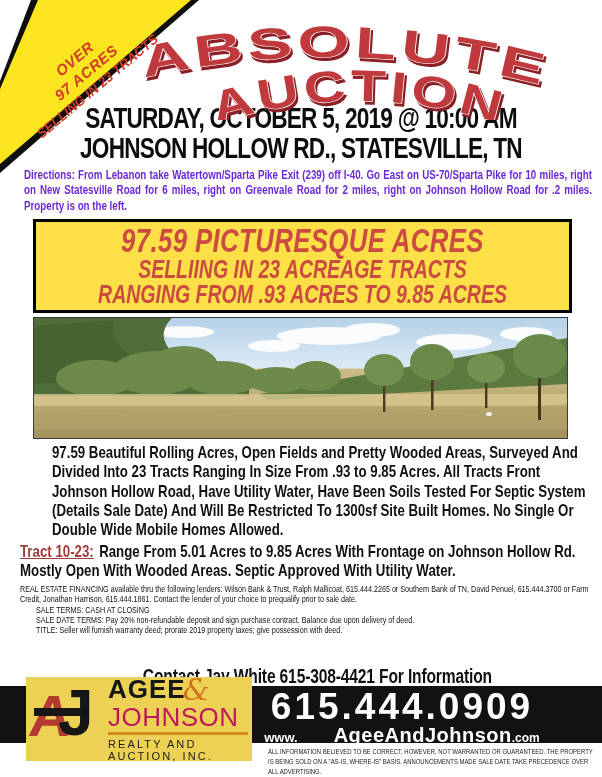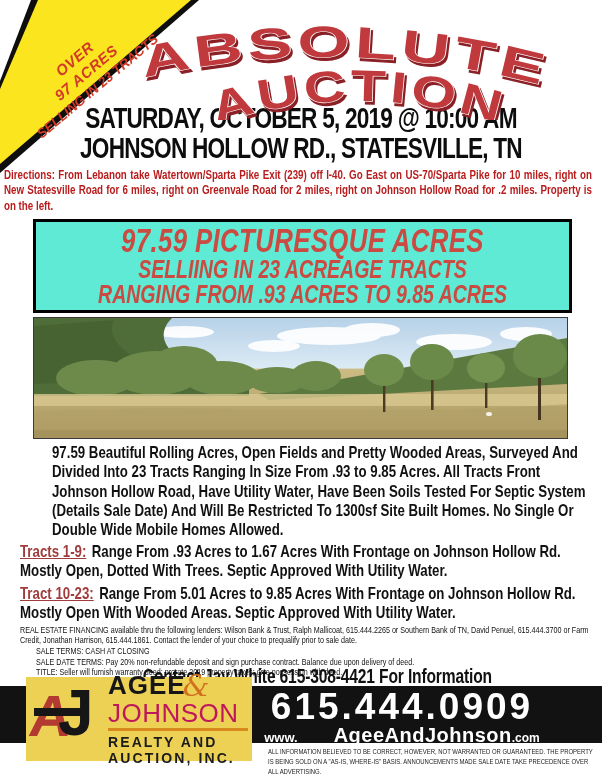--- a/index.html
+++ b/index.html
@@ -28,26 +28,26 @@
   
   .title-svg { position:absolute; left:136px; top:4px; z-index:2; }
   .title-svg text { font-family:"Liberation Sans", sans-serif; font-weight:bold;
     fill:#c0393d; stroke:#ffffff; stroke-width:1.2px; paint-order:stroke;
     filter:drop-shadow(2px 3px 0 #8a2026); letter-spacing:3px; }
 
   
   .date-block { padding-top:104px; text-align:center; font-weight:bold; color:#0d0d0d; }
   .date-block .cond { font-size:29px; line-height:1.03; letter-spacing:-1px; }
 
-  .directions { margin-top:4px; padding:0 10px 0 4px; font-weight:bold; color:#b91c1c; }
+  .directions { margin-top:4px; padding:0 10px 0 24px; font-weight:bold; color:#6d28d9; }
   .directions .cond { font-size:12.5px; line-height:1.24; text-align:justify; }
 
   
   .headline-box { margin:5px 0 0 33px; width:533px; border:3px solid #000;
-    background:#5eead4; text-align:center; padding:2px 0 3px; box-sizing:content-box; }
+    background:#fde047; text-align:center; padding:2px 0 3px; box-sizing:content-box; }
   .headline-box .cond { font-weight:bold; font-style:italic; color:#cb4a41; }
   .headline-box .h1 { font-size:33px; line-height:1.0; letter-spacing:0.5px; }
   .headline-box .h2 { font-size:25px; line-height:1.0; }
   .headline-box .h3 { font-size:25px; line-height:1.0; }
 
   
   .photo { position:relative; margin:4px 0 0 33px; width:533px; height:120px;
     border:1px solid #3a3a3a; overflow:hidden;
     background:linear-gradient(#b6d1e8 0%, #dcebf5 42%, #cdbc85 42.2%, #a8945e 100%); }
   .photo svg { position:absolute; left:0; top:0; }
@@ -90,21 +90,21 @@
     color:#161616; line-height:1; }
   .mono-bar { position:absolute; left:4px; top:27px; width:52px; height:8px; background:#161616; }
   .logo-right { padding-left:2px; }
   .logo-row1 { display:flex; align-items:flex-end; }
   .agee { font-size:26px; font-weight:bold; color:#161616; letter-spacing:1px; line-height:1; }
   .amp { font-family:"DejaVu Serif", serif; font-style:italic; font-size:30px;
     color:#d2701f; margin-left:-3px; line-height:0.8; }
   .johnson { font-size:26px; font-weight:normal; color:#be185d; letter-spacing:0.5px;
     line-height:1; margin-top:2px; }
   .divider { height:3px; background:#d8891c; margin:2px 0 3px; }
-  .tagline { font-size:14px; font-weight:bold; letter-spacing:2.1px; color:#1c1c1c; }
+  .tagline { font-size:11px; font-weight:normal; letter-spacing:2.1px; color:#1c1c1c; }
 
   .disclaimer { position:absolute; left:268px; top:61px; width:330px; color:#1a1a1a; }
   .disclaimer .cond { font-size:7.6px; line-height:1.3; }
 </style>
 </head>
 <body>
 
 <div class="page">
 
   <div class="ribbon">
@@ -190,25 +190,20 @@
         <ellipse cx="506" cy="38" rx="27" ry="22" fill="#6a8a49"></ellipse>
         <ellipse cx="455" cy="96" rx="3" ry="2" fill="#f5f2ea"></ellipse>
       </g>
     </svg>
   </div>
 
   <div class="description">
     <div class="cond">97.59 Beautiful Rolling Acres, Open Fields and Pretty Wooded Areas, Surveyed And Divided Into 23 Tracts Ranging In Size From .93 to 9.85 Acres. All Tracts Front Johnson Hollow Road, Have Utility Water, Have Been Soils Tested For Septic System (Details Sale Date) And Will Be Restricted To 1300sf Site Built Homes. No Single Or Double Wide Mobile Homes Allowed.</div>
   </div>
 
-  <div class="tract">
-    <div class="cond">
-      <span class="tract-label">Tracts 1-9:</span><span>Range From .93 Acres to 1.67 Acres With Frontage on Johnson Hollow Rd. Mostly Open, Dotted With Trees. Septic Approved With Utility Water.</span>
-    </div>
-  </div>
   <div class="tract">
     <div class="cond">
       <span class="tract-label">Tract 10-23:</span><span>Range From 5.01 Acres to 9.85 Acres With Frontage on Johnson Hollow Rd. Mostly Open With Wooded Areas. Septic Approved With Utility Water.</span>
     </div>
   </div>
 
   <div class="financing">
     <div class="cond">REAL ESTATE FINANCING available thru the following lenders: Wilson Bank &amp; Trust, Ralph Mallicoat, 615.444.2265 or Southern Bank of TN, David Penuel, 615.444.3700 or Farm Credit, Jonathan Harrison, 615.444.1861. Contact the lender of your choice to prequalify prior to sale date.</div>
   </div>
   <div class="terms">

